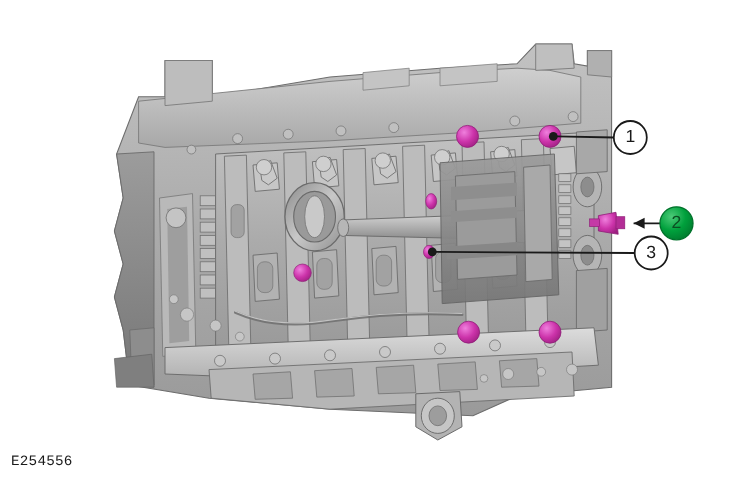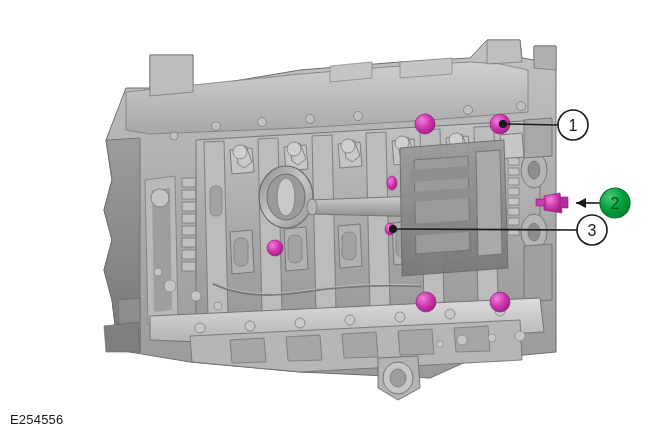--- a/index.html
+++ b/index.html
@@ -26,20 +26,21 @@
     display: block;
   }
   .fig-id {
     position: absolute;
     left: 10px;
     top: 412px;
     font-size: 13px;
     color: #1a1a1a;
     letter-spacing: 0.2px;
     white-space: nowrap;
+    font-family: Liberation Mono, monospace;
   }
   text {
     font-family: "Liberation Sans", sans-serif;
   }
 </style>
 </head>
 <body>
 
 <div id="page">
 

